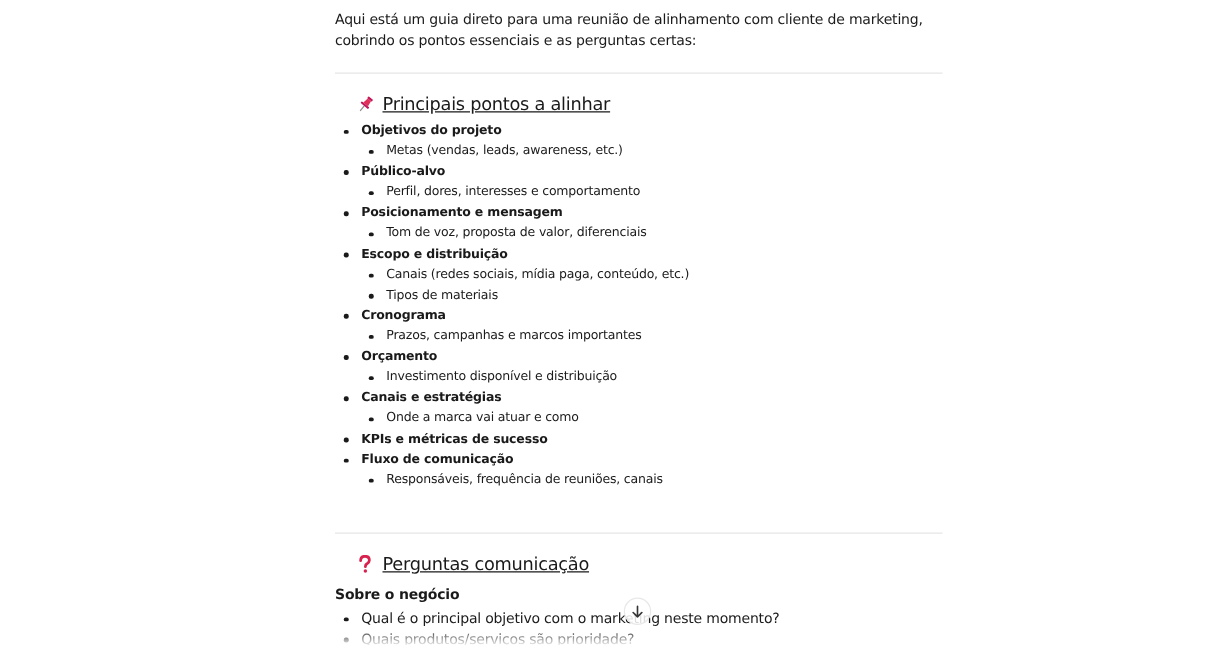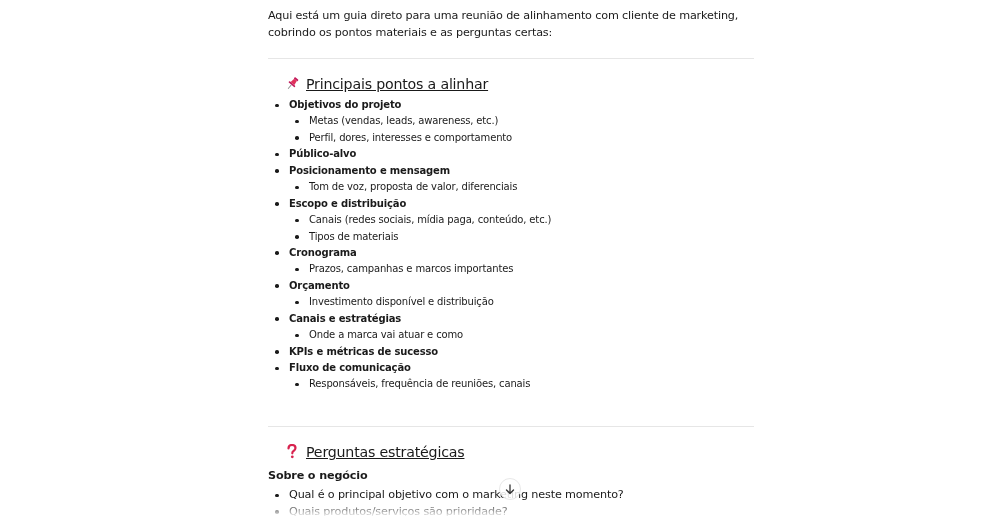--- a/index.html
+++ b/index.html
@@ -120,43 +120,43 @@
     display: flex;
     align-items: center;
     justify-content: center;
     box-sizing: border-box;
   }
 </style>
 </head>
 <body>
 
 <div class="content">
-  <div class="intro">Aqui está um guia direto para uma reunião de alinhamento com cliente de marketing, cobrindo os pontos materiais e as perguntas certas:</div>
+  <div class="intro">Aqui está um guia direto para uma reunião de alinhamento com cliente de marketing, cobrindo os pontos essenciais e as perguntas certas:</div>
 
   <div class="divider" style="top:58px"></div>
 
   <div class="heading" style="top:76px">
     <span class="icon">
       <svg width="15" height="15" viewBox="0 0 16 16">
         <g transform="rotate(40 8 8)">
           <rect x="5.5" y="1" width="5" height="2" rx="0.6" fill="#c2185b"></rect>
           <path d="M6.2 3 L9.8 3 L10.6 8 L5.4 8 Z" fill="#e0315a"></path>
           <rect x="3.8" y="8" width="8.4" height="1.8" rx="0.6" fill="#c2185b"></rect>
           <rect x="7.5" y="9.8" width="1" height="5.5" fill="#8a8a8a"></rect>
         </g>
       </svg>
     </span>
     <span>Principais pontos a alinhar</span>
   </div>
 
   <ul class="list" id="list1">
     <li class="row lvl1"><span class="bullet"></span><span>Objetivos do projeto</span></li>
     <li class="row lvl2"><span class="bullet"></span><span>Metas (vendas, leads, awareness, etc.)</span></li>
+    <li class="row lvl1"><span class="bullet"></span><span>Público-alvo</span></li>
     <li class="row lvl2"><span class="bullet"></span><span>Perfil, dores, interesses e comportamento</span></li>
-    <li class="row lvl1"><span class="bullet"></span><span>Público-alvo</span></li>
     <li class="row lvl1"><span class="bullet"></span><span>Posicionamento e mensagem</span></li>
     <li class="row lvl2"><span class="bullet"></span><span>Tom de voz, proposta de valor, diferenciais</span></li>
     <li class="row lvl1"><span class="bullet"></span><span>Escopo e distribuição</span></li>
     <li class="row lvl2"><span class="bullet"></span><span>Canais (redes sociais, mídia paga, conteúdo, etc.)</span></li>
     <li class="row lvl2"><span class="bullet"></span><span>Tipos de materiais</span></li>
     <li class="row lvl1"><span class="bullet"></span><span>Cronograma</span></li>
     <li class="row lvl2"><span class="bullet"></span><span>Prazos, campanhas e marcos importantes</span></li>
     <li class="row lvl1"><span class="bullet"></span><span>Orçamento</span></li>
     <li class="row lvl2"><span class="bullet"></span><span>Investimento disponível e distribuição</span></li>
     <li class="row lvl1"><span class="bullet"></span><span>Canais e estratégias</span></li>
@@ -168,21 +168,21 @@
 
   <div class="divider" style="top:426px"></div>
 
   <div class="heading" style="top:444px">
     <span class="icon">
       <svg width="12" height="15" viewBox="0 0 12 15">
         <path d="M2.5 4.5 C2.5 2 4 1 6 1 C8.2 1 9.5 2.3 9.5 4.1 C9.5 5.8 8.3 6.5 7.3 7.2 C6.6 7.7 6.3 8.2 6.3 9.3" fill="none" stroke="#d8234f" stroke-width="2.2" stroke-linecap="round"></path>
         <circle cx="6.3" cy="12.8" r="1.4" fill="#d8234f"></circle>
       </svg>
     </span>
-    <span>Perguntas estratégicas</span>
+    <span>Perguntas comunicação</span>
   </div>
 
   <div class="sub">Sobre o negócio</div>
 
   <ul class="qlist">
     <li class="row lvl1" style="font-weight:400"><span class="bullet"></span><span>Qual é o principal objetivo com o marketing neste momento?</span></li>
     <li class="row lvl1" style="font-weight:400"><span class="bullet"></span><span>Quais produtos/serviços são prioridade?</span></li>
   </ul>
 </div>
 

